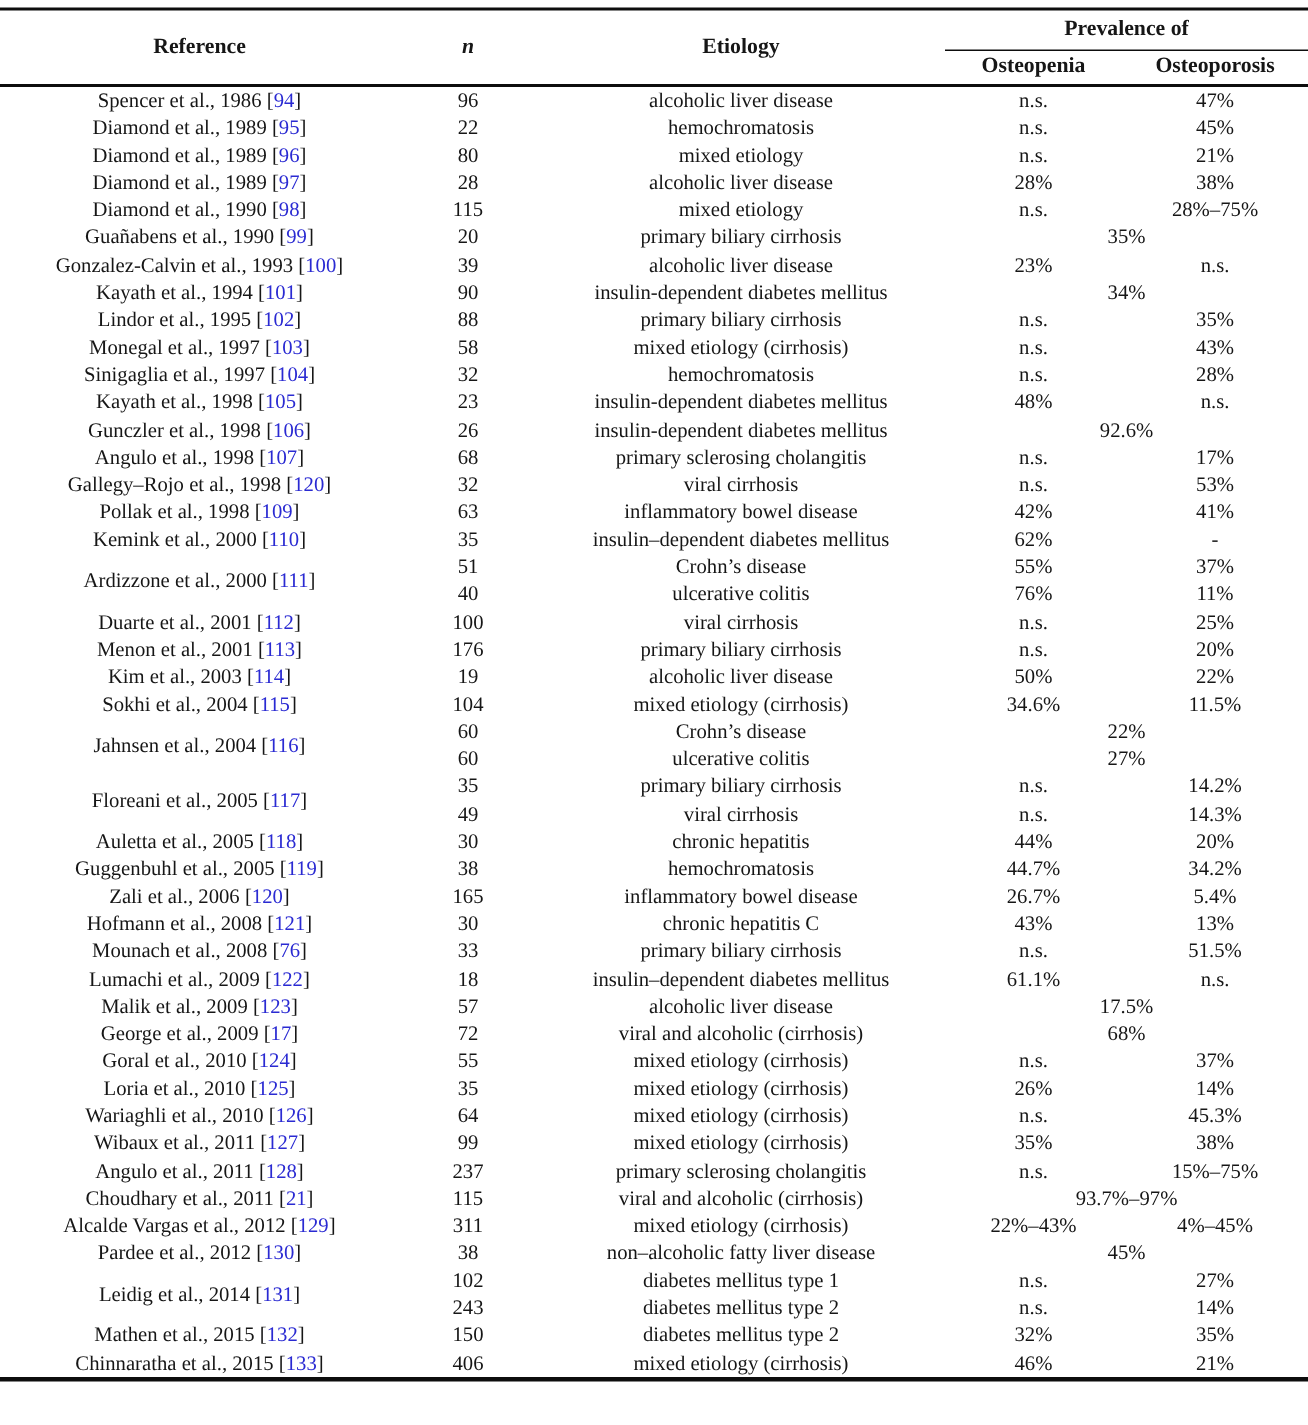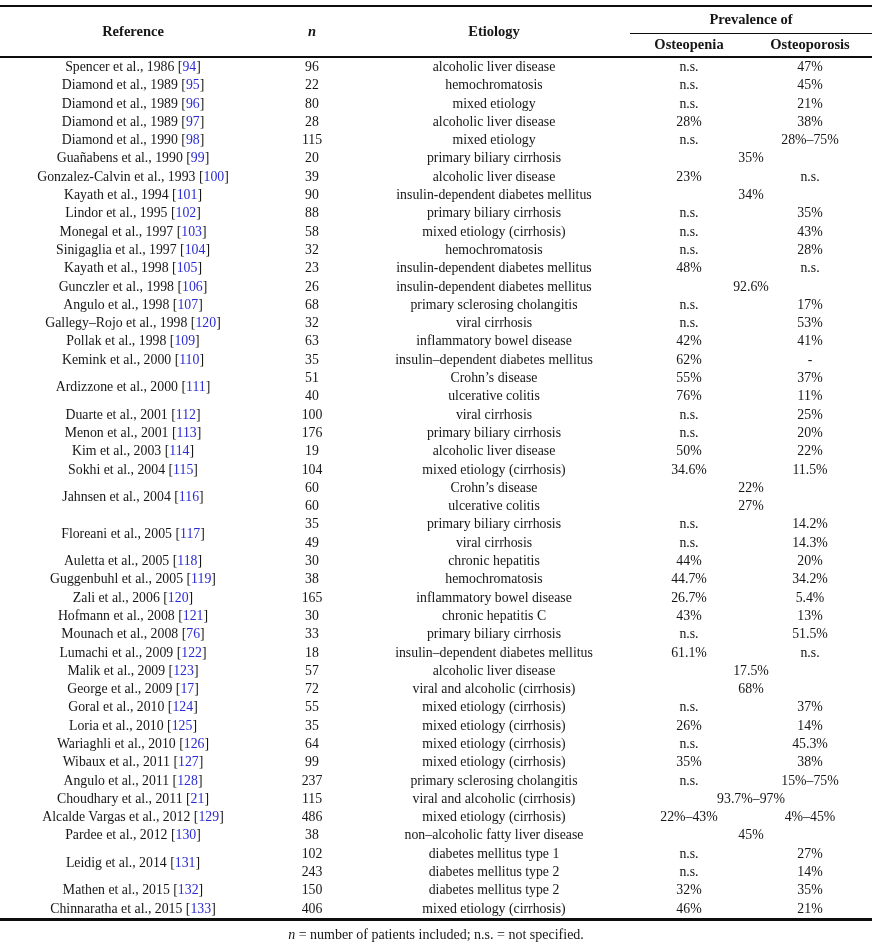--- a/index.html
+++ b/index.html
@@ -357,21 +357,21 @@
           <td>15%–75%</td>
         </tr>
         <tr>
           <td class="ref-cell" rowspan="1">Choudhary <span class="etal">et al.</span>, 2011 [<span class="cite">21</span>]</td>
           <td>115</td>
           <td>viral and alcoholic (cirrhosis)</td>
           <td colspan="2">93.7%–97%</td>
         </tr>
         <tr>
           <td class="ref-cell" rowspan="1">Alcalde Vargas <span class="etal">et al.</span>, 2012 [<span class="cite">129</span>]</td>
-          <td>486</td>
+          <td>311</td>
           <td>mixed etiology (cirrhosis)</td>
           <td>22%–43%</td>
           <td>4%–45%</td>
         </tr>
         <tr>
           <td class="ref-cell" rowspan="1">Pardee <span class="etal">et al.</span>, 2012 [<span class="cite">130</span>]</td>
           <td>38</td>
           <td>non–alcoholic fatty liver disease</td>
           <td colspan="2">45%</td>
         </tr>
@@ -398,14 +398,13 @@
         <tr>
           <td class="ref-cell" rowspan="1">Chinnaratha <span class="etal">et al.</span>, 2015 [<span class="cite">133</span>]</td>
           <td>406</td>
           <td>mixed etiology (cirrhosis)</td>
           <td>46%</td>
           <td>21%</td>
         </tr>
       </tbody>
   </table>
 
-  <div class="footnote"><span class="n-sym">n</span><span> = number of patients included; n.s. = not specified.</span></div>
 </div>
 
 </body></html>

